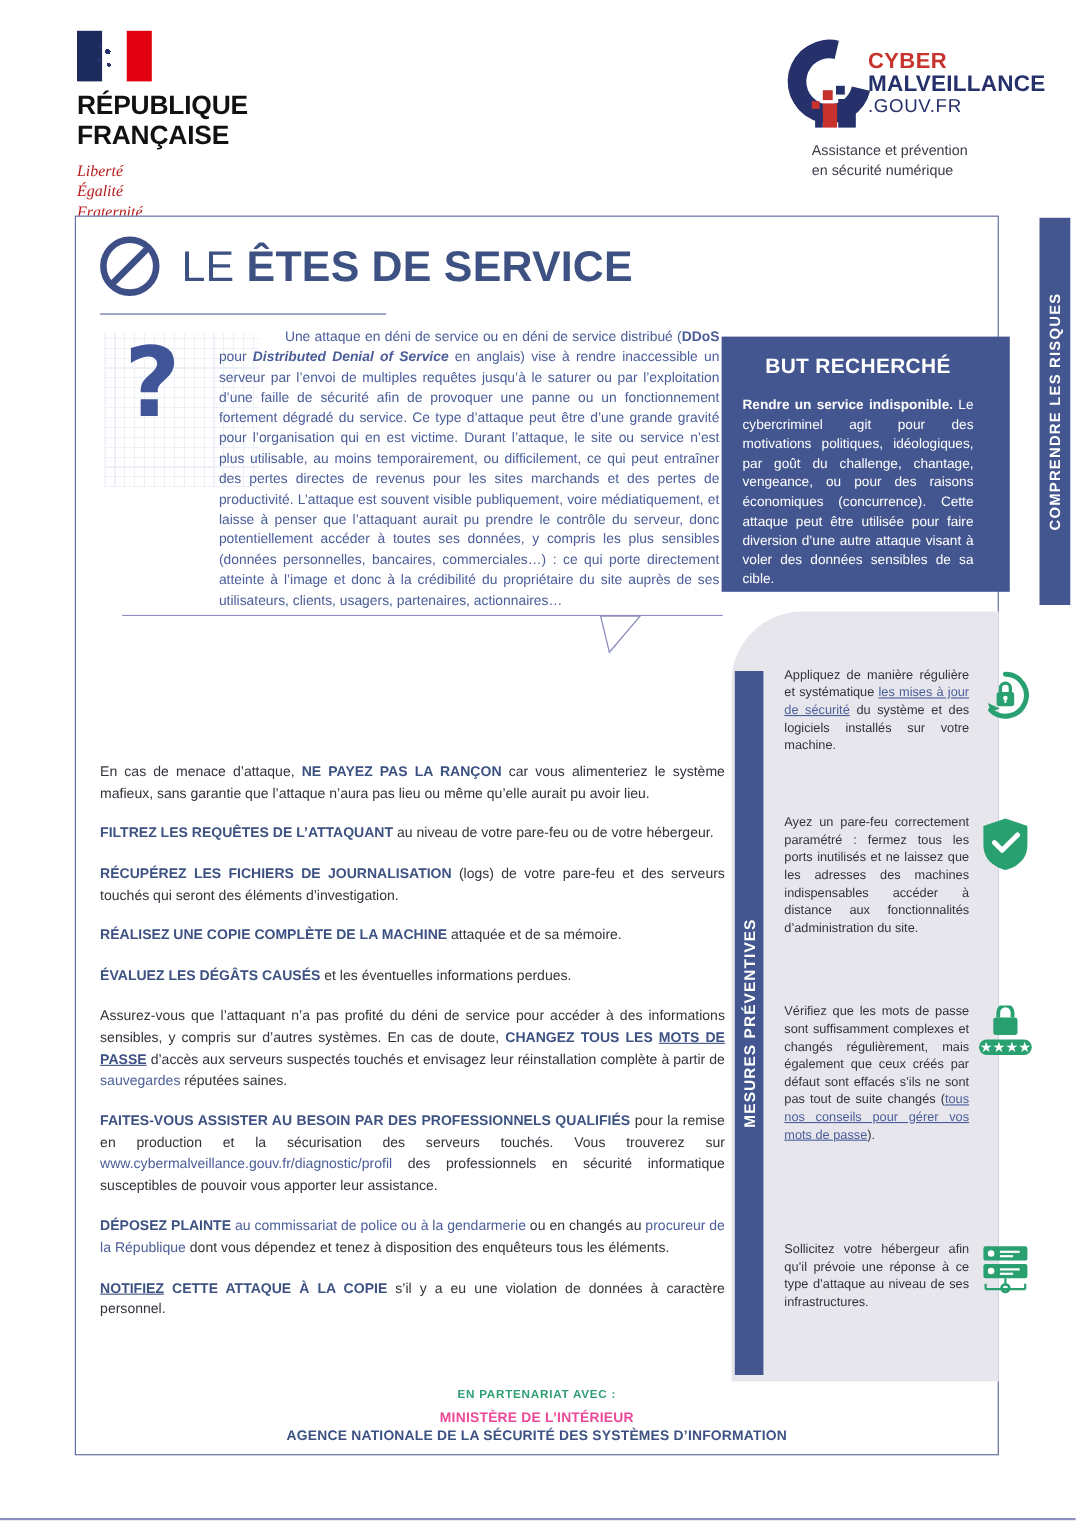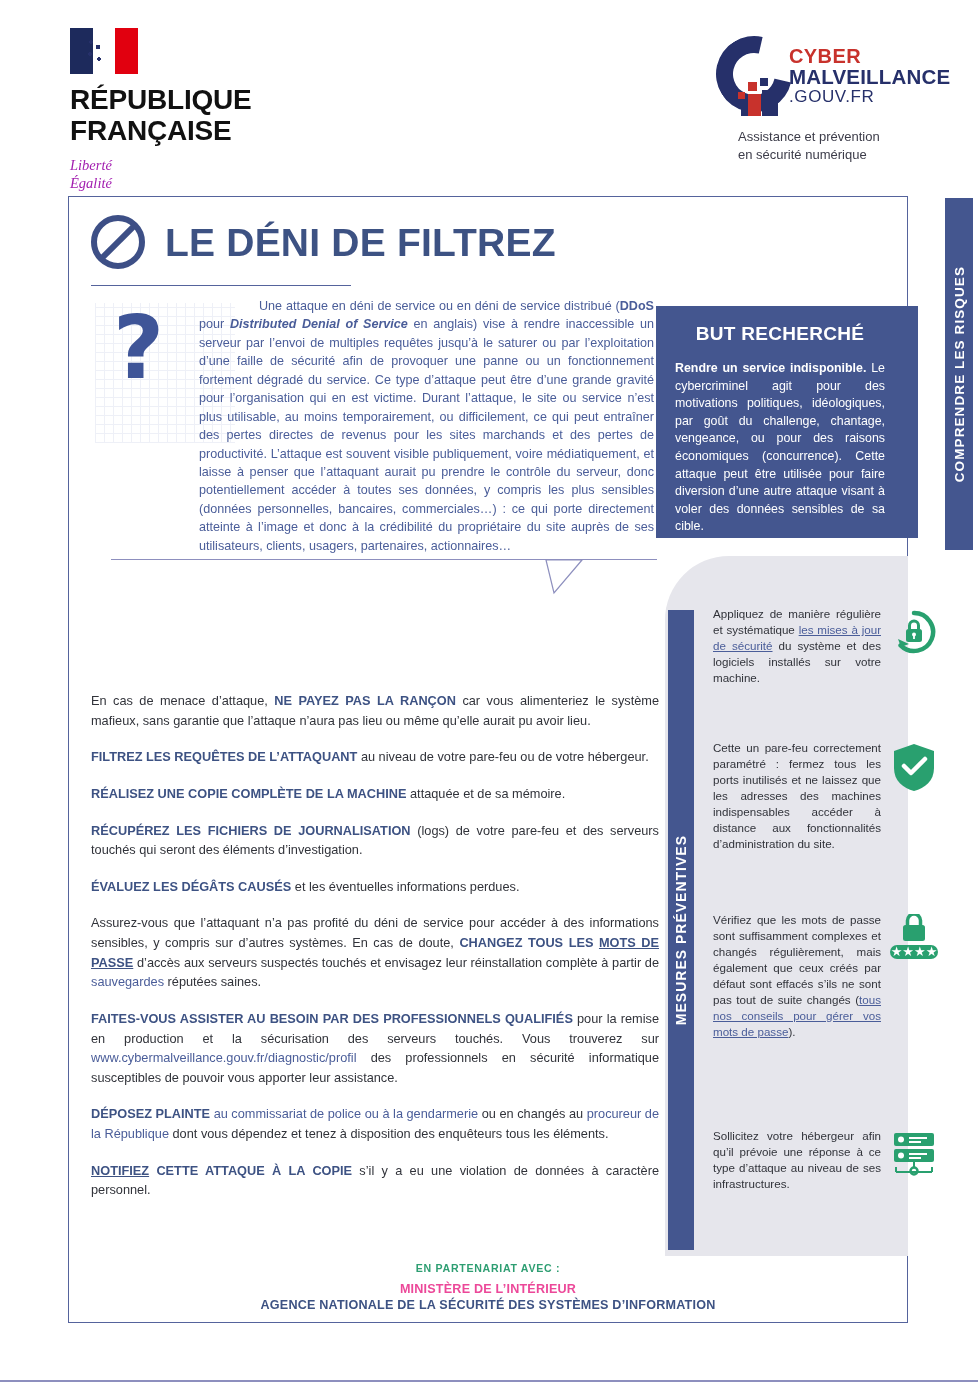--- a/index.html
+++ b/index.html
@@ -24,27 +24,27 @@
   .flag .w:after{
     content:"";position:absolute;left:-8px;top:8px;width:22px;height:28px;
     background:
       radial-gradient(circle at 6px 6px,#26306a 0 2px,transparent 2px),
       radial-gradient(circle at 13px 11px,#26306a 0 2.5px,transparent 2.5px),
       radial-gradient(circle at 5px 18px,#26306a 0 2px,transparent 2px),
       radial-gradient(circle at 14px 23px,#26306a 0 1.8px,transparent 1.8px);
   }
   .rf-title{
     margin-top:10px;
-    font-weight:bold;font-size:28px;line-height:1.12;
+    font-weight:bold;font-size:24px;line-height:1.12;
     color:#111111;letter-spacing:-0.2px;
   }
   .rf-motto{
     margin-top:9px;
     font-family:"Liberation Serif", serif;
-    font-style:italic;font-size:14.5px;line-height:1.28;color:#a21caf;
+    font-style:italic;font-size:14.5px;line-height:1.28;color:#b91c1c;
   }
 
   .cyberlogo{position:absolute;left:716px;top:34px;width:210px;}
   .cl-row{position:relative;height:84px;}
   .cl-c{
     position:absolute;left:0;top:2px;width:76px;height:76px;
     border:17px solid #26306a;border-radius:50%;
     border-right-color:transparent;
     transform:rotate(-32deg);
     box-sizing:border-box;
@@ -87,21 +87,21 @@
   .ban-icon{
     width:54px;height:54px;border:6px solid #3d4f86;border-radius:50%;
     position:relative;box-sizing:border-box;margin-right:20px;
   }
   .ban-icon:before{
     content:"";position:absolute;left:50%;top:-3px;margin-left:-3px;
     width:6px;height:48px;background:#3d4f86;transform:rotate(45deg);
     transform-origin:center center;
   }
   .maintitle{font-size:39px;line-height:1;color:#3d5283;letter-spacing:.2px;white-space:nowrap;}
-  .maintitle .lite{font-weight:bold;}
+  .maintitle .lite{font-weight:normal;}
   .maintitle .bold{font-weight:bold;}
 
   .hrule{position:absolute;left:22px;top:88px;width:260px;height:1.2px;background:#55639c;}
 
   
   .intro{
     position:absolute;left:20px;top:100px;width:565px;
   }
   .qmark{
     position:absolute;left:24px;top:14px;
@@ -236,21 +236,21 @@
 
   <div class="vtab">
     <span>COMPRENDRE LES RISQUES</span>
   </div>
 
   <div class="frame">
 
     <div class="titlerow">
       <div class="ban-icon"></div>
       <div class="maintitle">
-        <span class="lite">LE </span><span class="bold">DÉNI DE FILTREZ</span>
+        <span class="lite">LE </span><span class="bold">ÊTES DE SERVICE</span>
       </div>
     </div>
     <div class="hrule"></div>
 
     <div class="intro">
       <div class="qgrid"></div>
       <div class="qmark">?</div>
       <div class="introtext">
         <span>Une attaque en déni de service ou en déni de service distribué (</span><b>DDoS</b><span> pour </span><i>Distributed Denial of Service</i><span> en anglais) vise à rendre inaccessible un serveur par l’envoi de multiples requêtes jusqu’à le saturer ou par l’exploitation d’une faille de sécurité afin de provoquer une panne ou un fonctionnement fortement dégradé du service. Ce type d’attaque peut être d’une grande gravité pour l’organisation qui en est victime. Durant l’attaque, le site ou service n’est plus utilisable, au moins temporairement, ou difficilement, ce qui peut entraîner des pertes directes de revenus pour les sites marchands et des pertes de productivité. L’attaque est souvent visible publiquement, voire médiatiquement, et laisse à penser que l’attaquant aurait pu prendre le contrôle du serveur, donc potentiellement accéder à toutes ses données, y compris les plus sensibles (données personnelles, bancaires, commerciales…) : ce qui porte directement atteinte à l’image et donc à la crédibilité du propriétaire du site auprès de ses utilisateurs, clients, usagers, partenaires, actionnaires…</span>
       </div>
@@ -259,22 +259,22 @@
         <svg width="40" height="36" viewBox="0 0 40 36">
           <path d="M2 1 L38 1 L10 34 Z" fill="none" stroke="#8d8fbe" stroke-width="1.2"></path>
         </svg>
       </div>
     </div>
 
 
     <div class="victbody" id="victim-body">
         <p><span>En cas de menace d’attaque, </span><span class="hl">NE PAYEZ PAS LA RANÇON</span><span> car vous alimenteriez le système mafieux, sans garantie que l’attaque n’aura pas lieu ou même qu’elle aurait pu avoir lieu.</span></p>
         <p><span class="hl">FILTREZ LES REQUÊTES DE L’ATTAQUANT</span><span> au niveau de votre pare-feu ou de votre hébergeur.</span></p>
+        <p><span class="hl">RÉCUPÉREZ LES FICHIERS DE JOURNALISATION</span><span> (logs) de votre pare-feu et des serveurs touchés qui seront des éléments d’investigation.</span></p>
         <p><span class="hl">RÉALISEZ UNE COPIE COMPLÈTE DE LA MACHINE</span><span> attaquée et de sa mémoire.</span></p>
-        <p><span class="hl">RÉCUPÉREZ LES FICHIERS DE JOURNALISATION</span><span> (logs) de votre pare-feu et des serveurs touchés qui seront des éléments d’investigation.</span></p>
         <p><span class="hl">ÉVALUEZ LES DÉGÂTS CAUSÉS</span><span> et les éventuelles informations perdues.</span></p>
         <p><span>Assurez-vous que l’attaquant n’a pas profité du déni de service pour accéder à des informations sensibles, y compris sur d’autres systèmes. En cas de doute, </span><span class="hl">CHANGEZ TOUS LES </span><span class="hl lnk">MOTS DE PASSE</span><span> d’accès aux serveurs suspectés touchés et envisagez leur réinstallation complète à partir de </span><span class="lnk">sauvegardes</span><span> réputées saines.</span></p>
         <p><span class="hl">FAITES-VOUS ASSISTER AU BESOIN PAR DES PROFESSIONNELS QUALIFIÉS</span><span> pour la remise en production et la sécurisation des serveurs touchés. Vous trouverez sur </span><span class="lnk">www.cybermalveillance.gouv.fr/diagnostic/profil</span><span> des professionnels en sécurité informatique susceptibles de pouvoir vous apporter leur assistance.</span></p>
         <p><span class="hl">DÉPOSEZ PLAINTE</span><span> </span><span class="lnk">au commissariat de police ou à la gendarmerie</span><span> ou en changés au </span><span class="lnk">procureur de la République</span><span> dont vous dépendez et tenez à disposition des enquêteurs tous les éléments.</span></p>
         <p><span class="hl lnk">NOTIFIEZ</span><span class="hl"> CETTE ATTAQUE À LA COPIE</span><span> s’il y a eu une violation de données à caractère personnel.</span></p>
       </div>
   </div>
 
   <div class="goalbox">
     <div class="goaltitle">BUT RECHERCHÉ</div>
@@ -295,21 +295,21 @@
             <path d="M24 5a19 19 0 1 1-13.4 32.4" fill="none" stroke="#29a06f" stroke-width="4.5" stroke-linecap="round"></path>
             <path d="M8 31l3 8 8-3z" fill="#29a06f"></path>
             <rect x="16" y="21" width="16" height="13" rx="2.5" fill="#29a06f"></rect>
             <path d="M19.5 21v-3.5a4.5 4.5 0 0 1 9 0V21" fill="none" stroke="#29a06f" stroke-width="3"></path>
             <circle cx="24" cy="26.5" r="2" fill="#ffffff"></circle>
             <rect x="23.1" y="27" width="1.8" height="4" fill="#ffffff"></rect>
           </svg>
         </div>
       </div>
       <div class="mitem" style="top: 740px;">
-        <div class="mtext"><span class="hl">Cette un pare-feu correctement paramétré</span><span> : fermez tous les ports inutilisés et ne laissez que les adresses des machines indispensables accéder à distance aux fonctionnalités d’administration du site.</span></div>
+        <div class="mtext"><span class="hl">Ayez un pare-feu correctement paramétré</span><span> : fermez tous les ports inutilisés et ne laissez que les adresses des machines indispensables accéder à distance aux fonctionnalités d’administration du site.</span></div>
         <div class="micon">
           <svg width="46" height="50" viewBox="0 0 46 50">
             <path d="M23 2 L43 9 v17c0 13-9 20-20 23C12 46 3 39 3 26V9z" fill="#29a06f"></path>
             <path d="M13 24 l7 7 14-14" fill="none" stroke="#ffffff" stroke-width="4.5" stroke-linecap="round" stroke-linejoin="round"></path>
           </svg>
         </div>
       </div>
       <div class="mitem" style="top: 912px;">
         <div class="mtext"><span class="hl">Vérifiez que les mots de passe sont suffisamment complexes et changés régulièrement</span><span>, mais également que ceux créés par défaut sont effacés s’ils ne sont pas tout de suite changés (</span><span class="lnk">tous nos conseils pour gérer vos mots de passe</span><span>).</span></div>
         <div class="micon">

